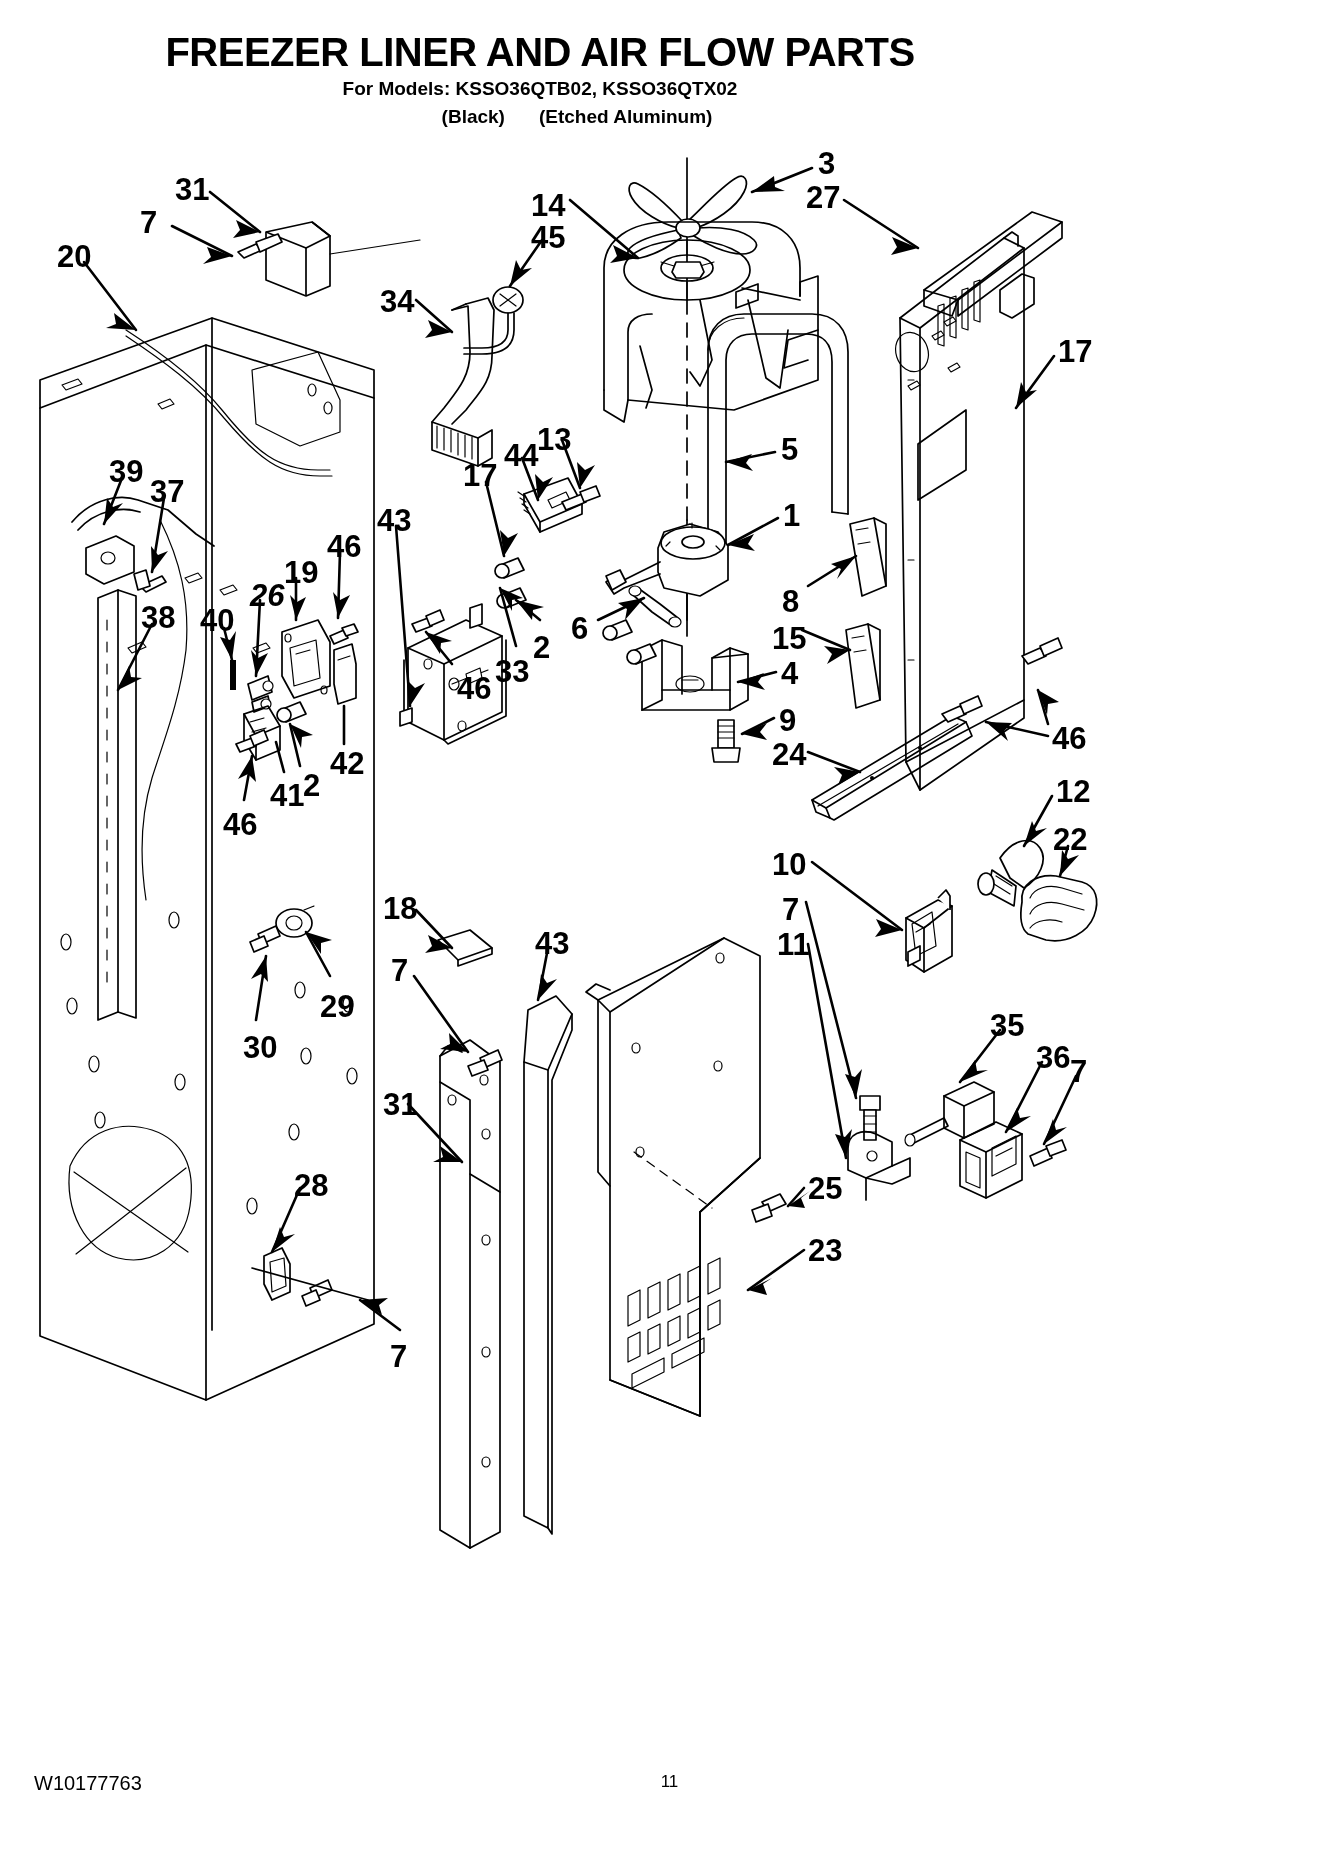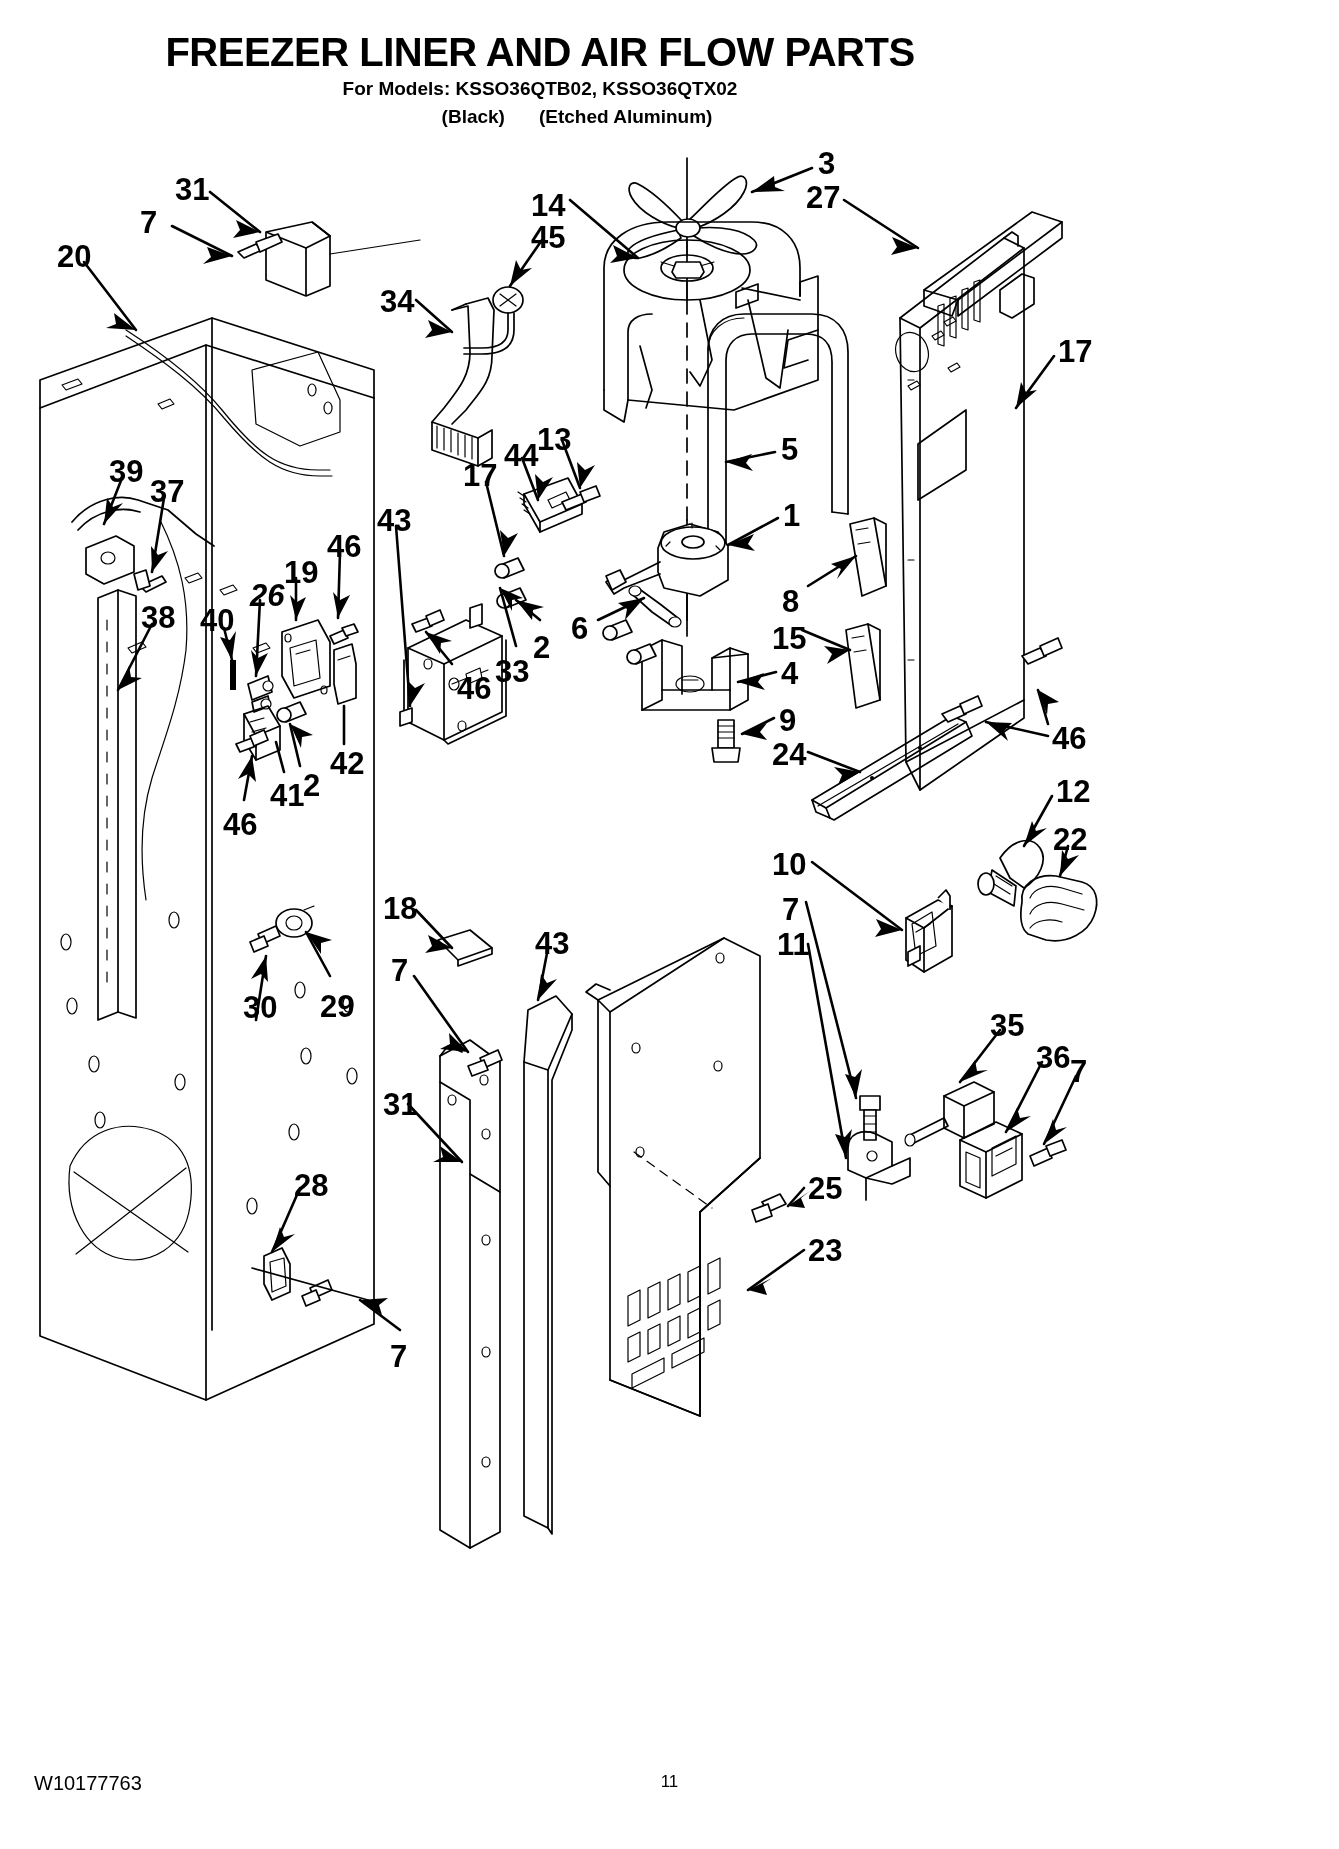--- a/index.html
+++ b/index.html
@@ -718,21 +718,21 @@
       <div class="cal" style="left: 223px; top: 809px;">46</div>
       <div class="cal" style="left: 1053px; top: 824px;">22</div>
       <div class="cal" style="left: 772px; top: 849px;">10</div>
       <div class="cal" style="left: 782px; top: 894px;">7</div>
       <div class="cal" style="left: 383px; top: 893px;">18</div>
       <div class="cal" style="left: 777px; top: 929px;">11</div>
       <div class="cal" style="left: 535px; top: 928px;">43</div>
       <div class="cal" style="left: 391px; top: 955px;">7</div>
       <div class="cal" style="left: 320px; top: 991px;">29</div>
       <div class="cal" style="left: 990px; top: 1010px;">35</div>
-      <div class="cal" style="left: 243px; top: 992px;">30</div>
+      <div class="cal" style="left: 243px; top: 1032px;">30</div>
       <div class="cal" style="left: 1036px; top: 1042px;">36</div>
       <div class="cal" style="left: 1070px; top: 1056px;">7</div>
       <div class="cal" style="left: 383px; top: 1089px;">31</div>
       <div class="cal" style="left: 294px; top: 1170px;">28</div>
       <div class="cal" style="left: 808px; top: 1173px;">25</div>
       <div class="cal" style="left: 808px; top: 1235px;">23</div>
       <div class="cal" style="left: 390px; top: 1341px;">7</div>
     </div>
 
   <div id="footer-part">W10177763</div>

